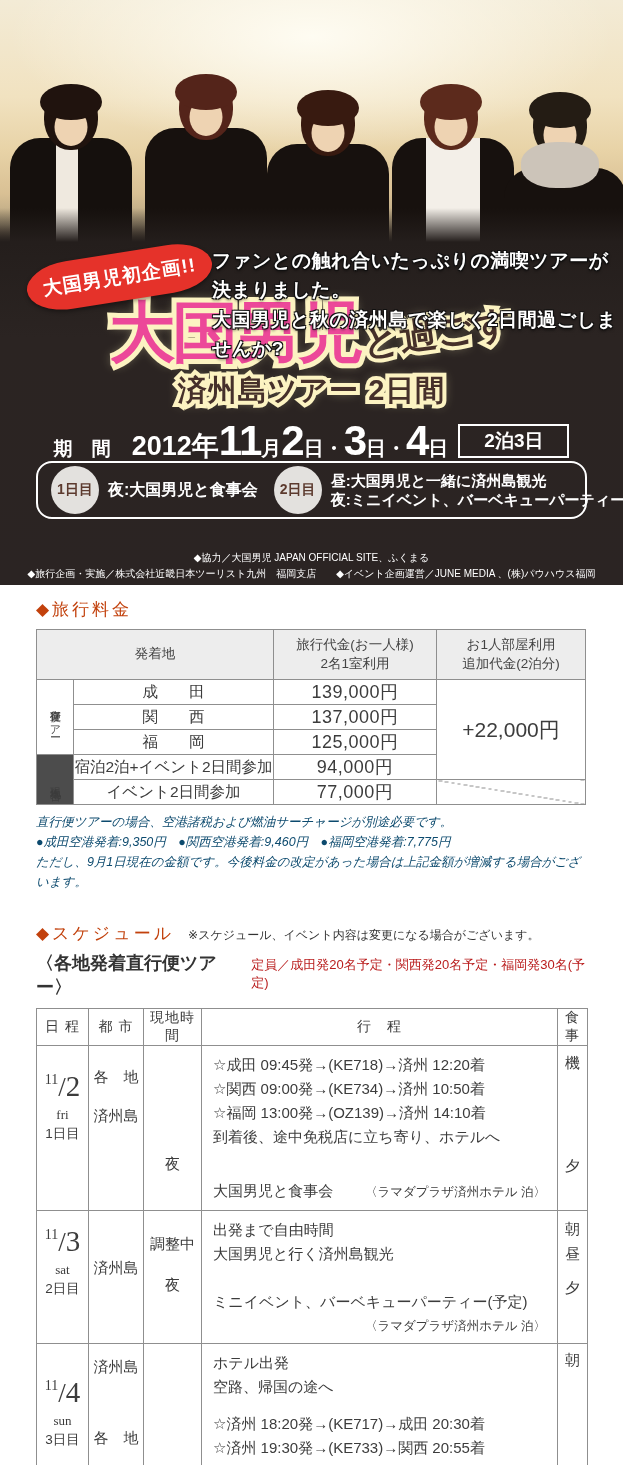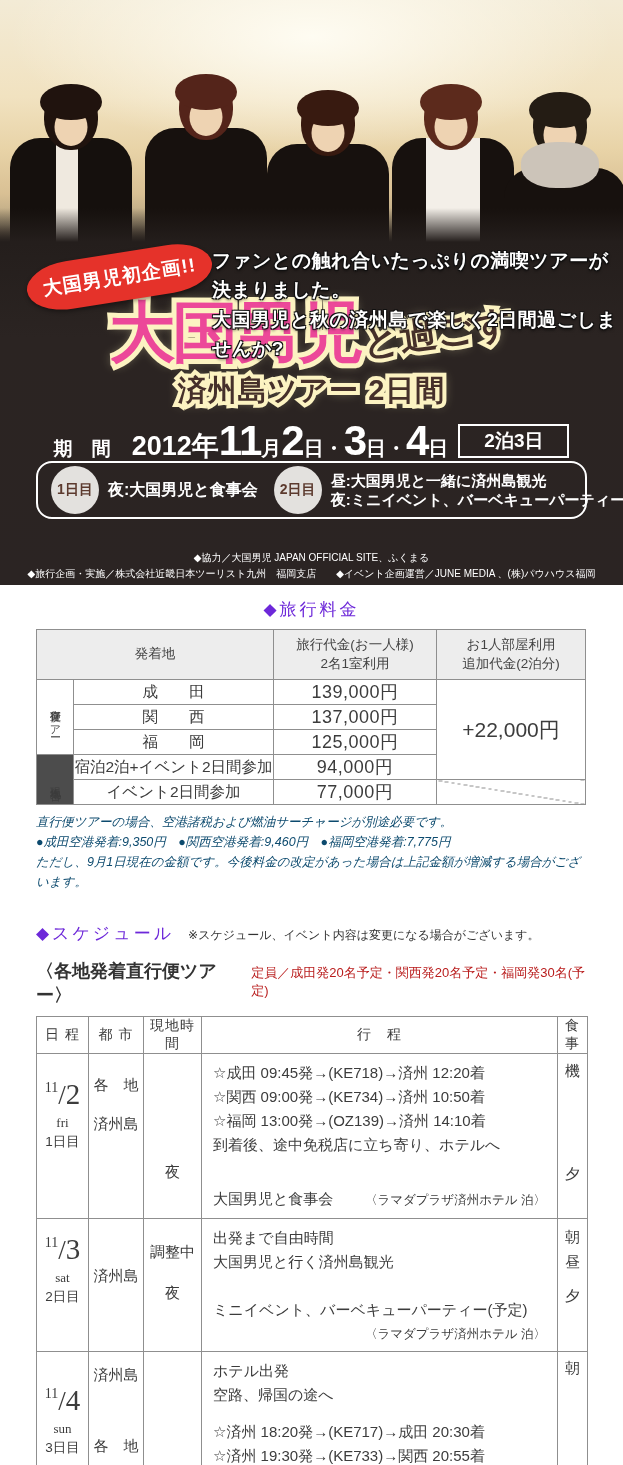--- a/index.html
+++ b/index.html
@@ -73,42 +73,42 @@
   .day2 { margin-left:16px; }
   .daytext2 { font-weight:bold; font-size:15px; line-height:1.3; margin-left:9px; white-space:nowrap; }
 
   .min-att { position:absolute; top:525px; width:100%; text-align:center; color:#fff;
     font-weight:bold; font-size:17px; z-index:3; }
   .credits { position:absolute; top:550px; width:100%; text-align:center; color:#fff;
     font-size:10px; line-height:1.6; z-index:3; }
 
   
   .white { padding:13px 36px 0; }
-  .sec-title { font-size:17px; color:#6d28d9; letter-spacing:3px; font-weight:normal;text-align:center; }
+  .sec-title { font-size:17px; color:#c2410c; letter-spacing:3px; font-weight:normal; }
 
   table { border-collapse:collapse; }
   .fare-table { width:549px; margin-top:8px; table-layout:fixed; }
   .fare-table th, .fare-table td { border:1px solid #8f8f8f; }
   .c-grp { width:37px; } .c-dest { width:200px; } .c-price { width:163px; } .c-extra { width:149px; }
   .fare-table thead th { background:#ededed; font-weight:normal; font-size:13.5px; color:#444;
     height:50px; line-height:1.35; text-align:center; }
   .fare-table td { height:25px; text-align:center; color:#3c3c3c; }
   .fare-table .dest { font-size:15.5px; }
   .fare-table .price { font-size:18px; letter-spacing:.5px; }
   .grp { writing-mode:vertical-rl; text-orientation:upright; font-size:11px; letter-spacing:1px;
     padding:2px 0; color:#3c3c3c; }
   .grp-dark { background:#4c4c4c; color:#fff; }
   .extra { font-size:21px; color:#3c3c3c; }
   .na-cell { background-image:linear-gradient(to top right,
       transparent 49.4%, #8f8f8f 49.4%, #8f8f8f 50.6%, transparent 50.6%); }
   .fare-notes { margin-top:7px; font-size:12.5px; line-height:1.6; color:#0c4a6e;font-style:italic; }
 
   .sched-head { margin-top:30px; display:flex; align-items:baseline; }
   .sched-note { font-size:12px; margin-left:14px; color:#333; }
-  .sched-sub { margin-top:14px; display:flex; align-items:baseline; }
+  .sched-sub { margin-top:6px; display:flex; align-items:baseline; }
   .sub-title { font-size:18px; font-weight:bold; color:#333; }
   .capacity { font-size:13px; margin-left:8px; color:#b91c1c; }
 
   .sched-table { width:551px; margin-top:9px; table-layout:fixed; }
   .sched-table th, .sched-table td { border:1px solid #8f8f8f; vertical-align:top; }
   .sc-date { width:52px; } .sc-city { width:55px; } .sc-time { width:58px; } .sc-itin { width:356px; } .sc-meal { width:30px; }
   .sched-table thead th { font-weight:normal; font-size:14px; color:#3c3c3c; height:28px;
     text-align:center; vertical-align:middle; letter-spacing:1px; }
   .r1 { height:144px; } .r2 { height:110px; } .r3 { height:142px; }
 

